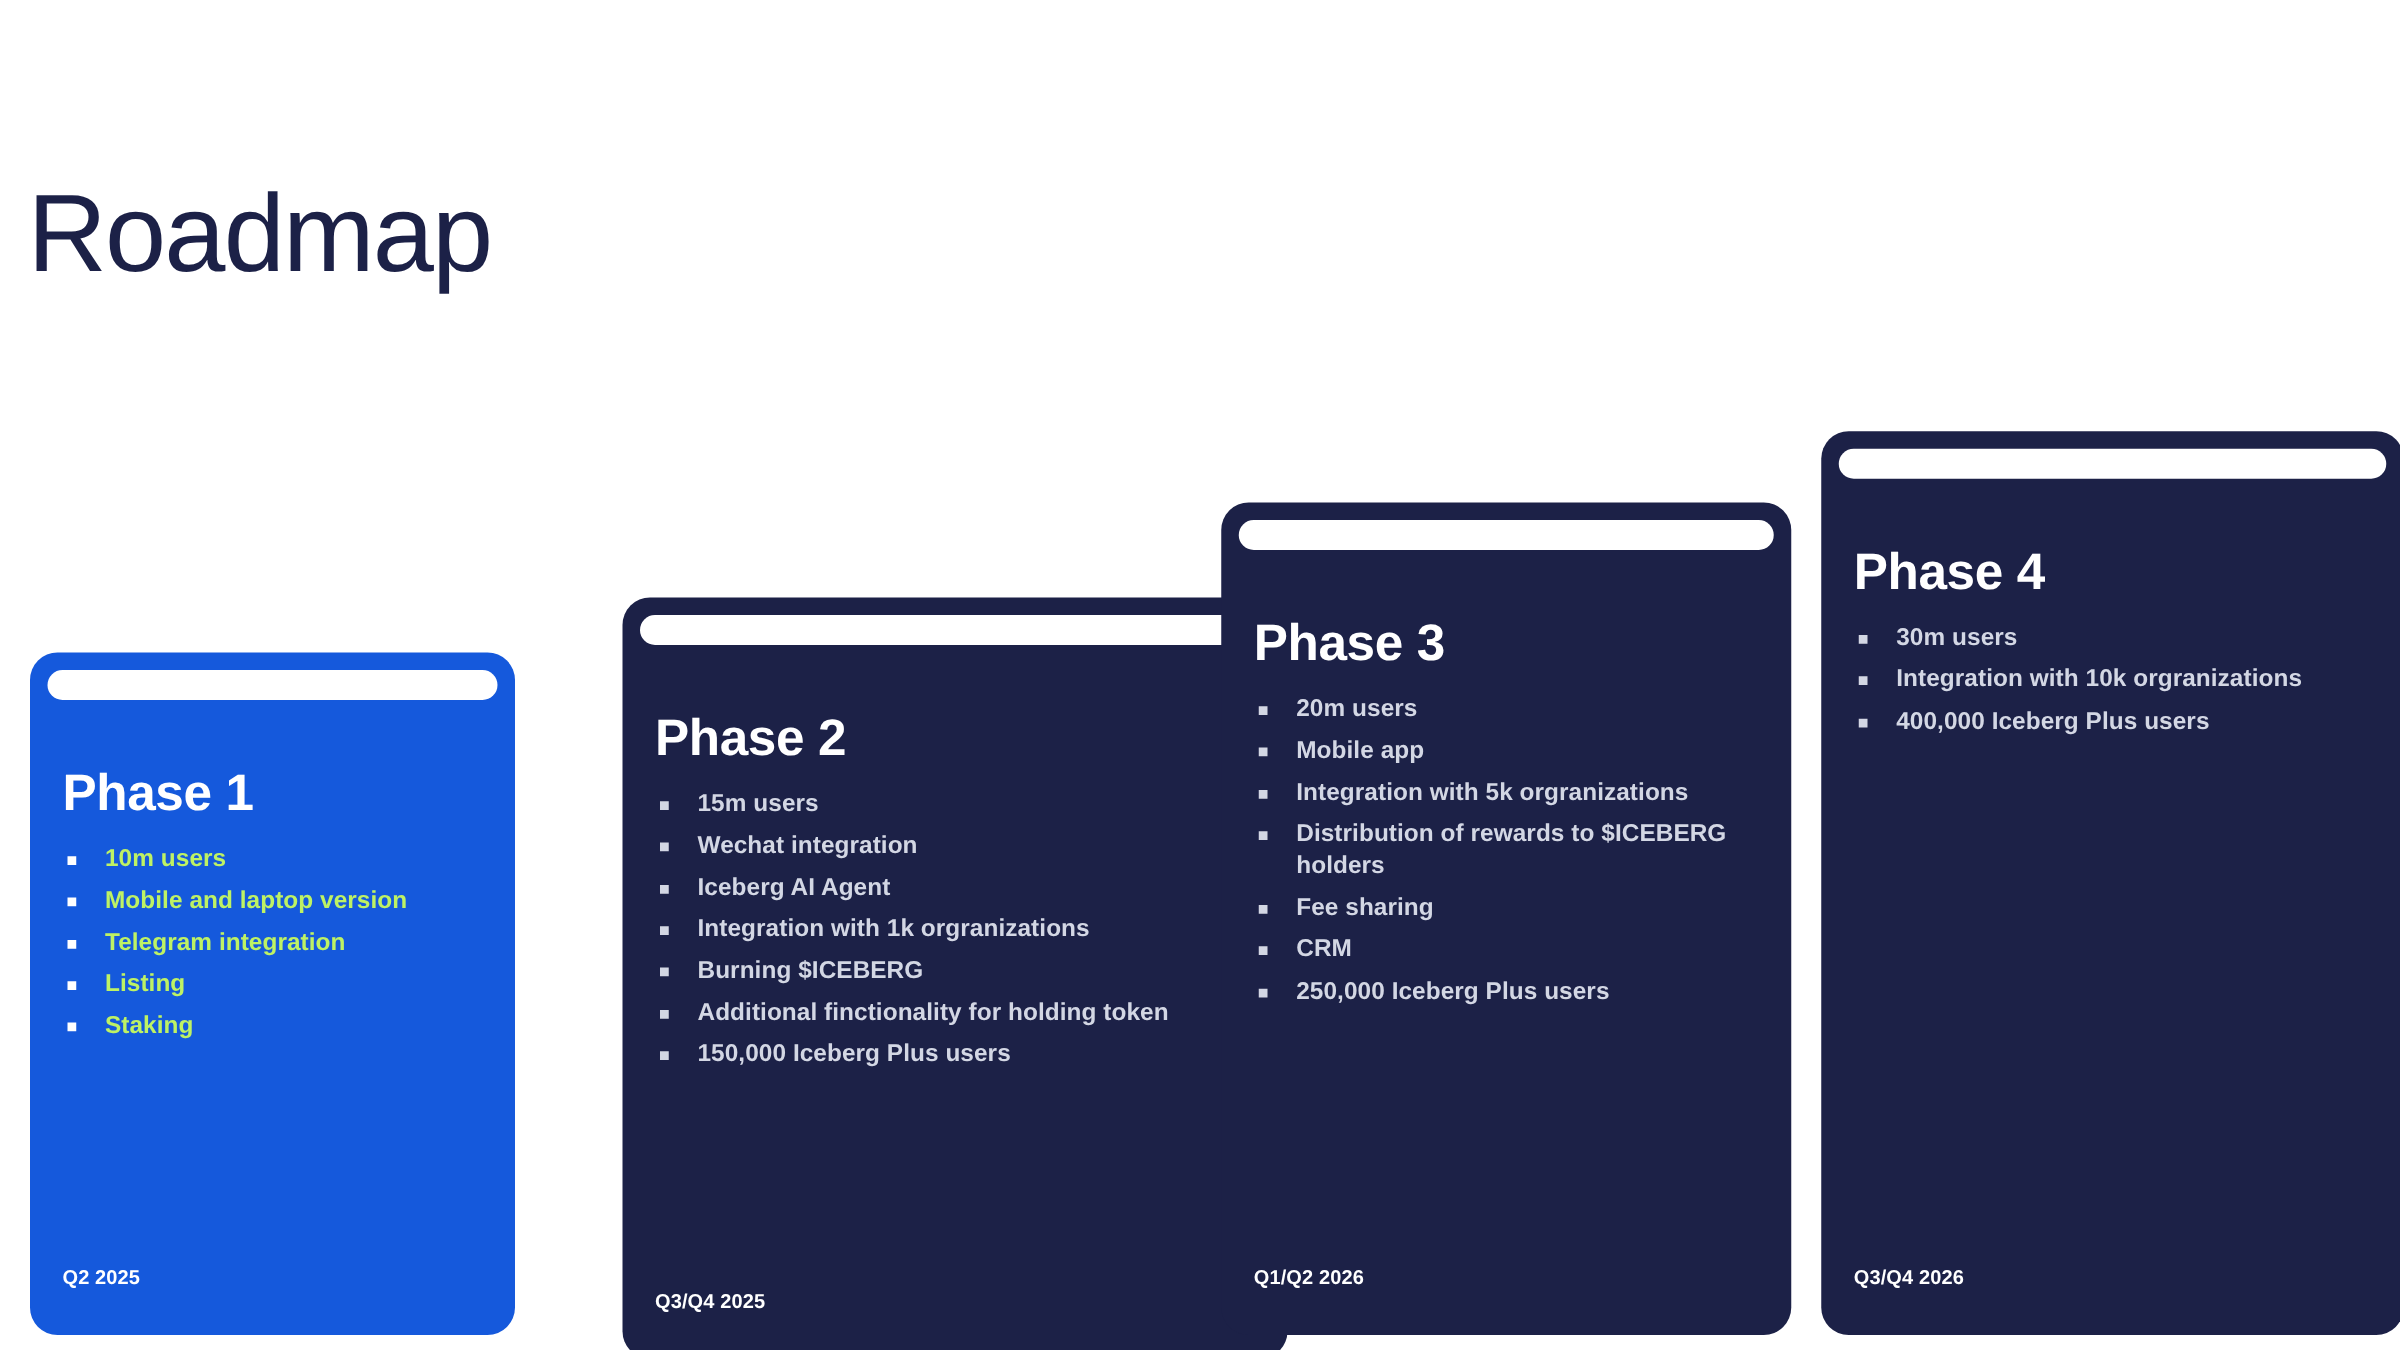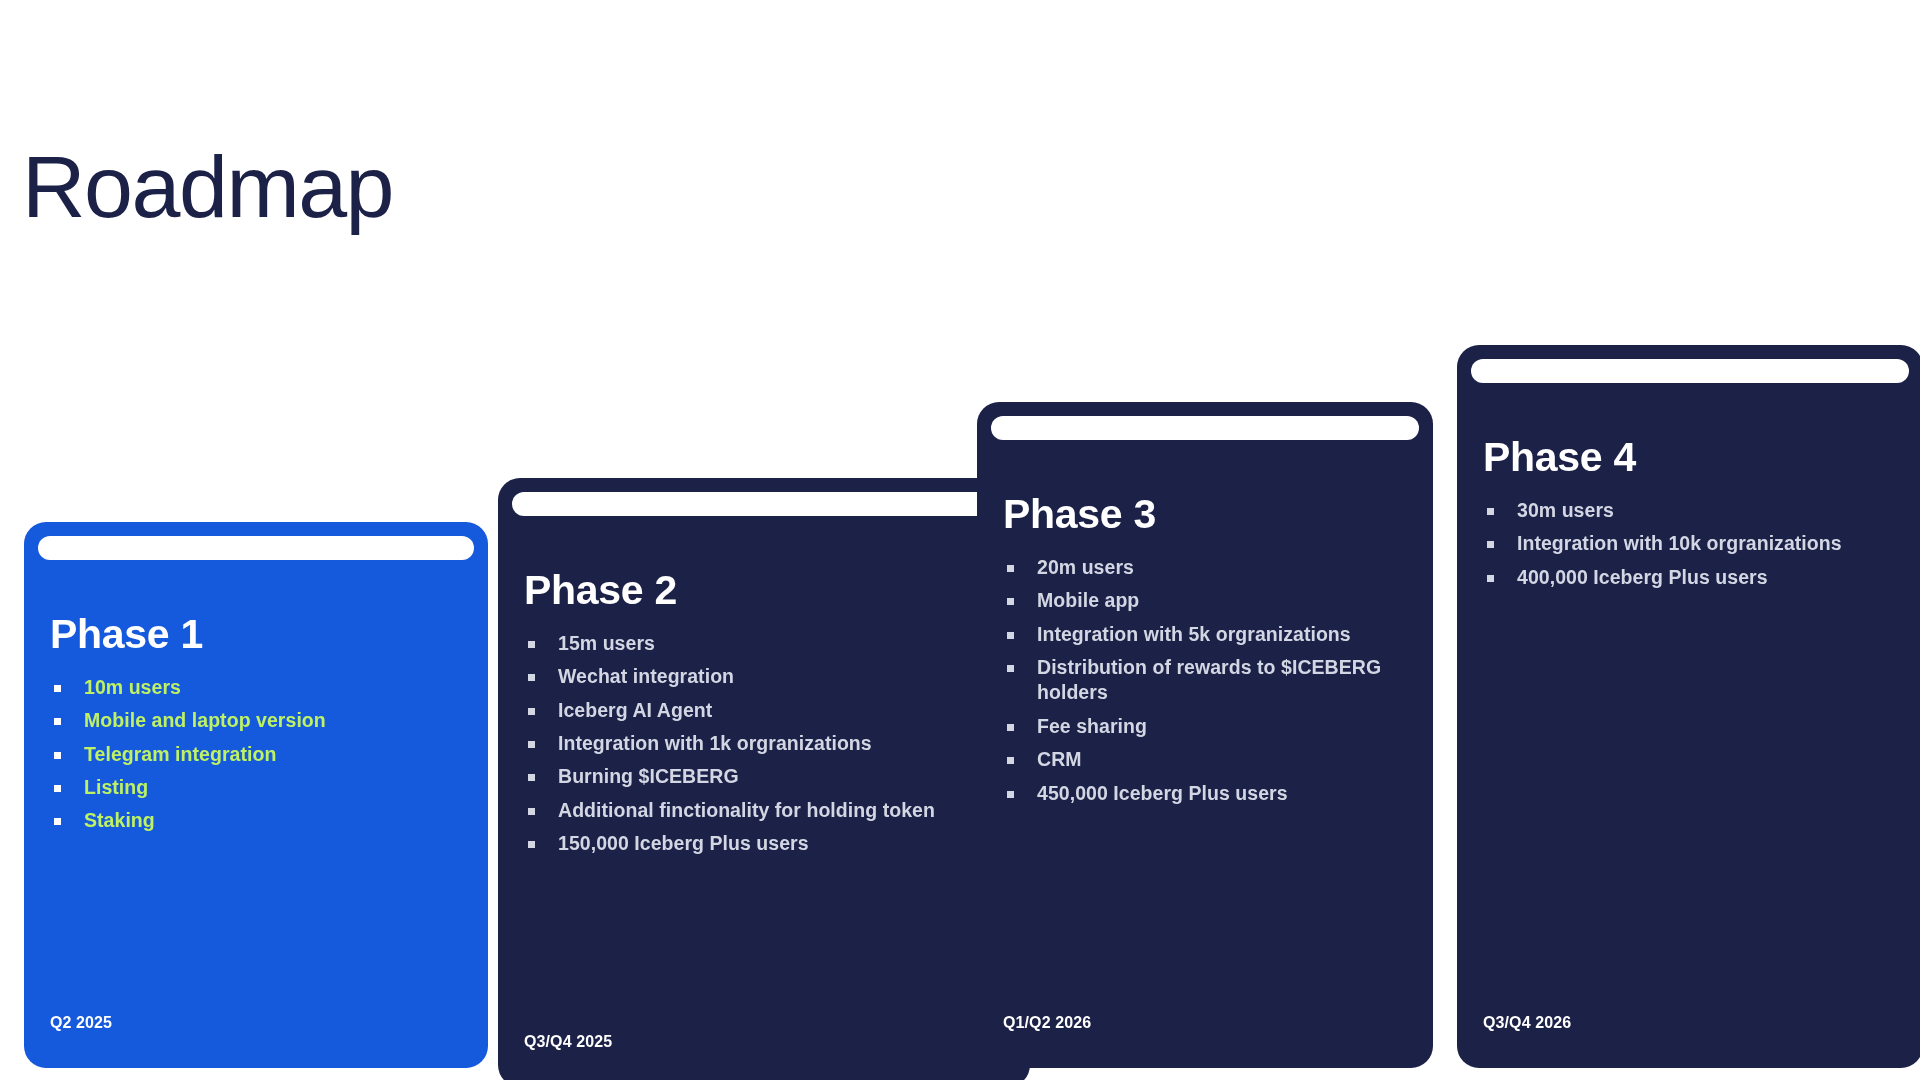--- a/index.html
+++ b/index.html
@@ -129,21 +129,21 @@
   }
 </style>
 </head>
 <body>
 
 <div id="slide">
 
   <h1 class="page-title">Roadmap</h1>
 
   <div class="cards" id="cards-container">
-      <div class="phase-card accent" style="left: 24px; width: 464px; top: 522px; height: 546px;">
+      <div class="phase-card accent" style="left: 24px; width: 388px; top: 522px; height: 546px;">
         <div class="card-notch"></div>
         <div class="card-body">
           <div class="phase-title">Phase 1</div>
           <ul class="bullet-list">
             <li class="bullet-item"><span class="bullet-marker"></span><span>10m users</span></li>
             <li class="bullet-item"><span class="bullet-marker"></span><span>Mobile and laptop version</span></li>
             <li class="bullet-item"><span class="bullet-marker"></span><span>Telegram integration</span></li>
             <li class="bullet-item"><span class="bullet-marker"></span><span>Listing</span></li>
             <li class="bullet-item"><span class="bullet-marker"></span><span>Staking</span></li>
           </ul>
@@ -170,21 +170,21 @@
         <div class="card-notch"></div>
         <div class="card-body">
           <div class="phase-title">Phase 3</div>
           <ul class="bullet-list">
             <li class="bullet-item"><span class="bullet-marker"></span><span>20m users</span></li>
             <li class="bullet-item"><span class="bullet-marker"></span><span>Mobile app</span></li>
             <li class="bullet-item"><span class="bullet-marker"></span><span>Integration with 5k orgranizations</span></li>
             <li class="bullet-item"><span class="bullet-marker"></span><span>Distribution of rewards to $ICEBERG holders</span></li>
             <li class="bullet-item"><span class="bullet-marker"></span><span>Fee sharing</span></li>
             <li class="bullet-item"><span class="bullet-marker"></span><span>CRM</span></li>
-            <li class="bullet-item"><span class="bullet-marker"></span><span>450,000 Iceberg Plus users</span></li>
+            <li class="bullet-item"><span class="bullet-marker"></span><span>250,000 Iceberg Plus users</span></li>
           </ul>
         </div>
         <div class="card-date">Q1/Q2 2026</div>
       </div>
       <div class="phase-card navy" style="left: 1457px; width: 466px; top: 345px; height: 723px;">
         <div class="card-notch"></div>
         <div class="card-body">
           <div class="phase-title">Phase 4</div>
           <ul class="bullet-list">
             <li class="bullet-item"><span class="bullet-marker"></span><span>30m users</span></li>

